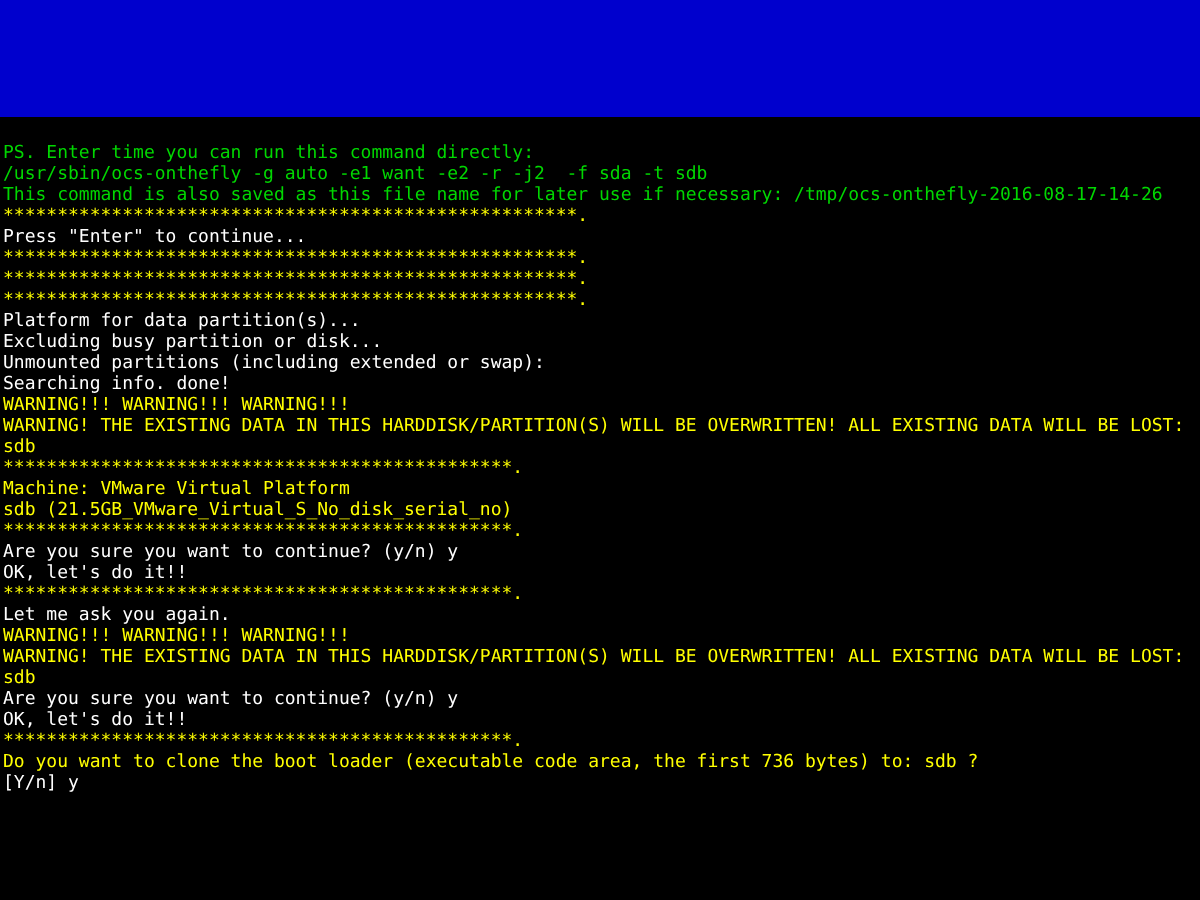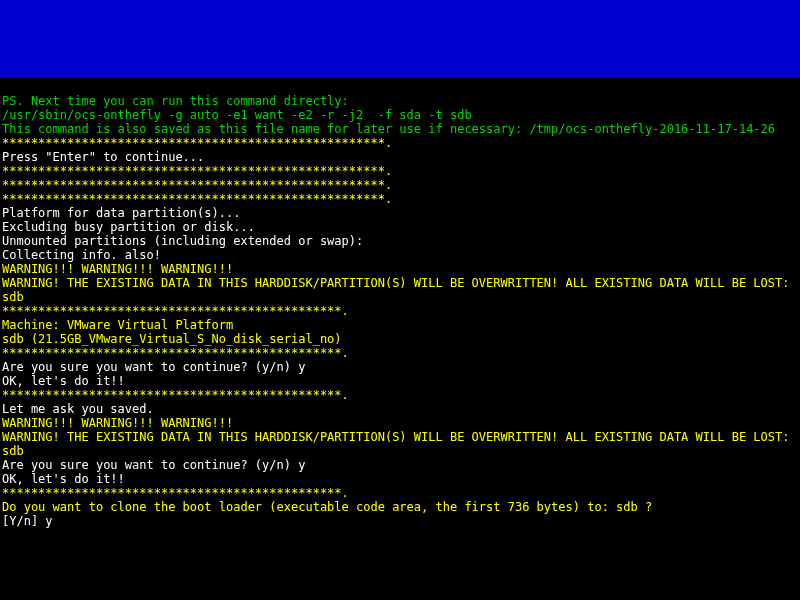--- a/index.html
+++ b/index.html
@@ -29,42 +29,42 @@
     .green { color: #00d700; }
     .yellow { color: #ffff00; }
     .white { color: #ffffff; }
   </style>
 </head>
 <body>
 
 <div class="blue-banner"></div>
 
 <div class="terminal">
-<span class="green">PS. Next time you can run this command directly:</span>
+<span class="green">PS. Enter time you can run this command directly:</span>
 <span class="green">/usr/sbin/ocs-onthefly -g auto -e1 want -e2 -r -j2  -f sda -t sdb</span>
-<span class="green">This command is also saved as this file name for later use if necessary: /tmp/ocs-onthefly-2016-11-17-14-26</span>
+<span class="green">This command is also saved as this file name for later use if necessary: /tmp/ocs-onthefly-2016-08-17-14-26</span>
 <span class="yellow">*****************************************************.</span>
 <span class="white">Press "Enter" to continue...</span>
 <span class="yellow">*****************************************************.</span>
 <span class="yellow">*****************************************************.</span>
 <span class="yellow">*****************************************************.</span>
 <span class="white">Platform for data partition(s)...</span>
 <span class="white">Excluding busy partition or disk...</span>
 <span class="white">Unmounted partitions (including extended or swap):</span>
-<span class="white">Collecting info. also!</span>
+<span class="white">Searching info. done!</span>
 <span class="yellow">WARNING!!! WARNING!!! WARNING!!!</span>
 <span class="yellow">WARNING! THE EXISTING DATA IN THIS HARDDISK/PARTITION(S) WILL BE OVERWRITTEN! ALL EXISTING DATA WILL BE LOST: sdb</span>
 <span class="yellow">***********************************************.</span>
 <span class="yellow">Machine: VMware Virtual Platform</span>
 <span class="yellow">sdb (21.5GB_VMware_Virtual_S_No_disk_serial_no)</span>
 <span class="yellow">***********************************************.</span>
 <span class="white">Are you sure you want to continue? (y/n) y</span>
 <span class="white">OK, let's do it!!</span>
 <span class="yellow">***********************************************.</span>
-<span class="white">Let me ask you saved.</span>
+<span class="white">Let me ask you again.</span>
 <span class="yellow">WARNING!!! WARNING!!! WARNING!!!</span>
 <span class="yellow">WARNING! THE EXISTING DATA IN THIS HARDDISK/PARTITION(S) WILL BE OVERWRITTEN! ALL EXISTING DATA WILL BE LOST: sdb</span>
 <span class="white">Are you sure you want to continue? (y/n) y</span>
 <span class="white">OK, let's do it!!</span>
 <span class="yellow">***********************************************.</span>
 <span class="yellow">Do you want to clone the boot loader (executable code area, the first 736 bytes) to: sdb ?</span>
 <span class="white">[Y/n] y</span>
 </div>
 
 </body></html>

